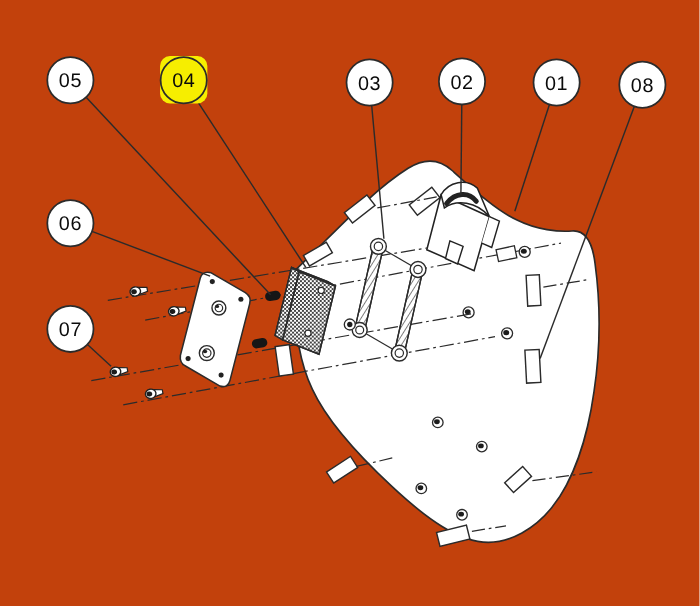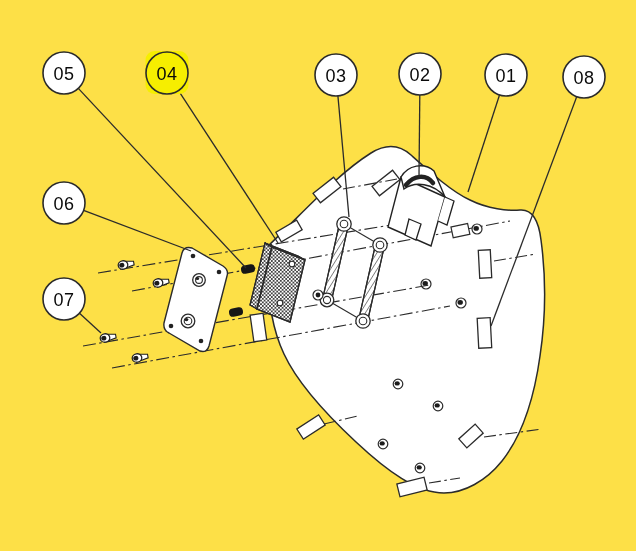--- a/index.html
+++ b/index.html
@@ -1,16 +1,16 @@
 <!DOCTYPE html>
 <html><head>
 <meta charset="utf-8">
 <style>
   html,body{margin:0;padding:0;background:#fff;}
-  .stage{position:relative;width:636px;height:551px;background:#fde047;overflow:hidden;
+  .stage{position:relative;width:636px;height:551px;background:#c2410c;overflow:hidden;
          font-family:"Liberation Sans",sans-serif;text-align:right;}
   svg{position:absolute;left:0;top:0;}
   .callout-label{font-family:"Liberation Sans",sans-serif;font-size:18px;fill:#0a0a0a;
                  text-anchor:middle;letter-spacing:.5px;}
 </style>
 </head>
 <body>
 
 <div class="stage">
 <svg id="art" width="636" height="551" viewBox="0 0 636 551">

